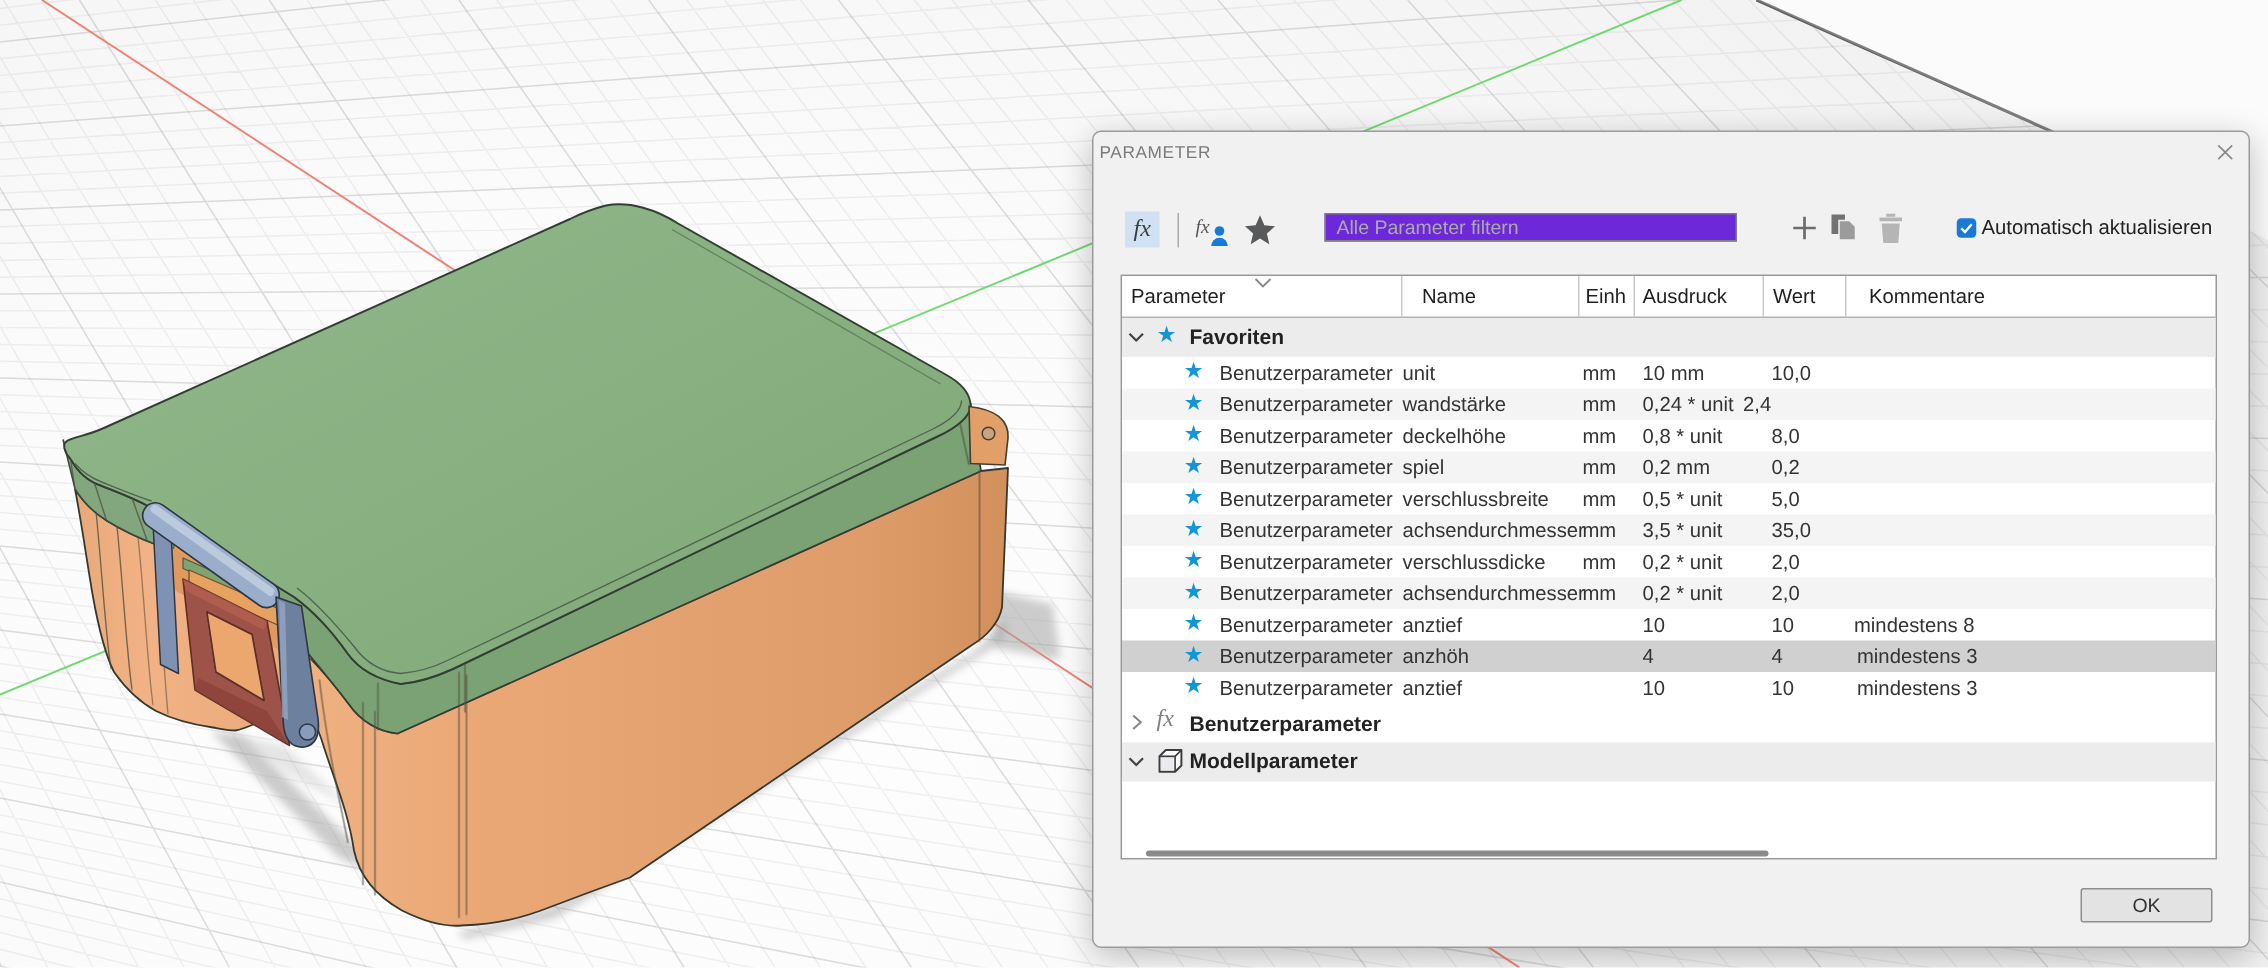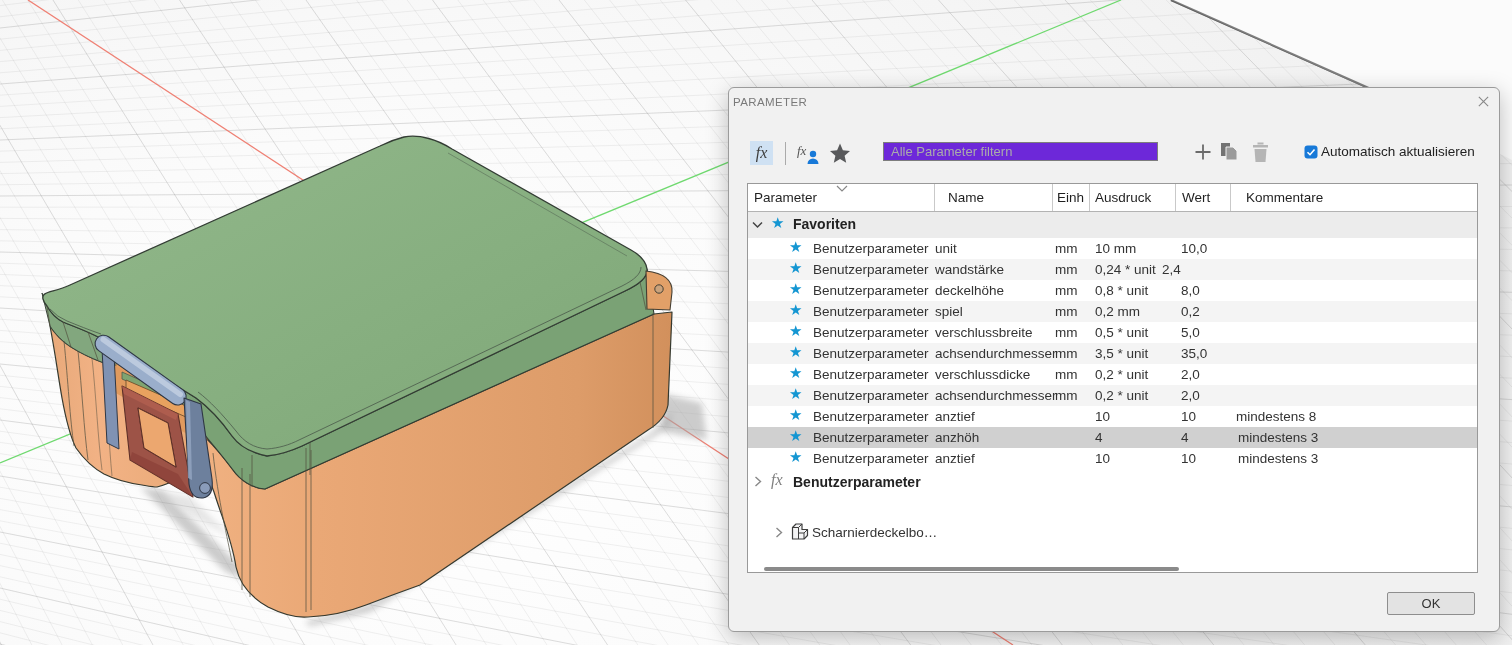--- a/index.html
+++ b/index.html
@@ -362,27 +362,28 @@
   <span style="left:490px">mindestens 3</span>
 </div>
 
   <div class="row" style="top:285px;height:26px">
     <svg class="abs" style="left:6px;top:7px" width="8" height="11" viewBox="0 0 8 11">
           <path d="M1.5 1 L6.5 5.5 L1.5 10" fill="none" stroke="#888" stroke-width="1.4"></path>
         </svg>
     <span class="abs" style="left:23px;top:2px;font-family:'Liberation Serif',serif;font-style:italic;font-size:16px;color:#808080">fx</span>
     <span class="abs" style="left:45px;top:5px;font-weight:bold;font-size:14px;color:#222">Benutzerparameter</span>
   </div>
-  <div class="row" style="top:337px;height:22px">
-    <svg class="abs" style="left:27px;top:6px" width="8" height="11" viewBox="0 0 8 11">
-          <path d="M1.5 1 L6.5 5.5 L1.5 10" fill="none" stroke="#888" stroke-width="1.4"></path>
+  <div class="grow" style="top:311px">
+    <svg class="abs" style="left:4px;top:9px" width="11" height="8" viewBox="0 0 11 8">
+          <path d="M1 1.5 L5.5 6 L10 1.5" fill="none" stroke="#444" stroke-width="1.5"></path>
         </svg>
-    <svg class="abs" style="left:43px;top:1px" width="19" height="19" viewBox="0 0 19 19">
-      <path d="M1.5 5.5 L5 2 L11 2 L11 7.5 L16.5 7.5 L16.5 13.5 L13 17 L1.5 17 Z" fill="#f3f3f4" stroke="#3d3d3d" stroke-width="1.2" stroke-linejoin="round"></path>
-      <path d="M1.5 5.5 L7.5 5.5 L11 2 M7.5 5.5 L7.5 17 M7.5 11 L13 11 L16.5 7.5 M13 11 L13 17" fill="none" stroke="#3d3d3d" stroke-width="1"></path>
+    <svg class="abs" style="left:23px;top:3px" width="18" height="18" viewBox="0 0 18 18">
+      <path d="M2 6.2 L6.2 2 L16.6 2 L16.6 12.3 L12.4 16.5 L2 16.5 Z" fill="#fafafa" stroke="#3d3d3d" stroke-width="1.3" stroke-linejoin="round"></path>
+      <path d="M2 6.2 L12.4 6.2 L16.6 2 M12.4 6.2 L12.4 16.5" fill="none" stroke="#3d3d3d" stroke-width="1.1"></path>
+      <rect x="3" y="7.2" width="8.4" height="8.3" fill="#e9eaed"></rect>
     </svg>
-    <span style="left:64px;top:4px">Scharnierdeckelbo…</span>
+    <span class="abs" style="left:45px;top:4px;font-weight:bold;font-size:14px;color:#222">Modellparameter</span>
   </div>
 
    <div class="abs" style="left:16px;top:383px;width:415px;height:4px;background:#8a8a8a;border-radius:2px"></div>
  </div>
 
  <div class="ok">OK</div>
 </div>
 </body></html>

